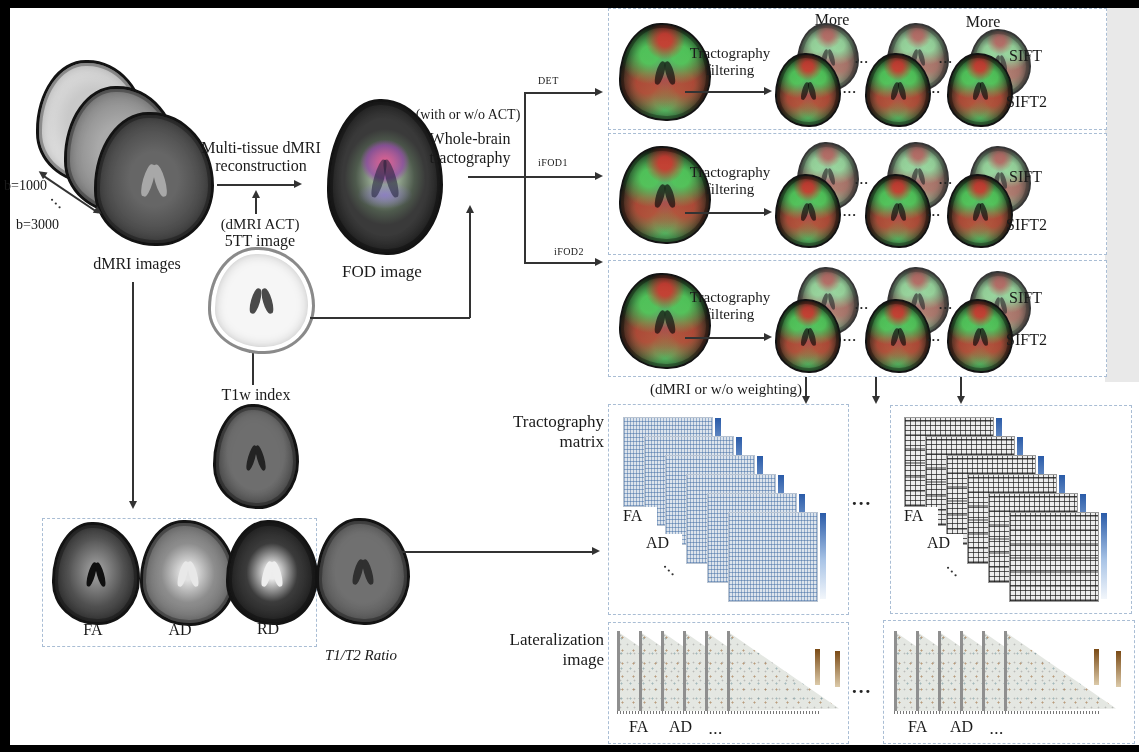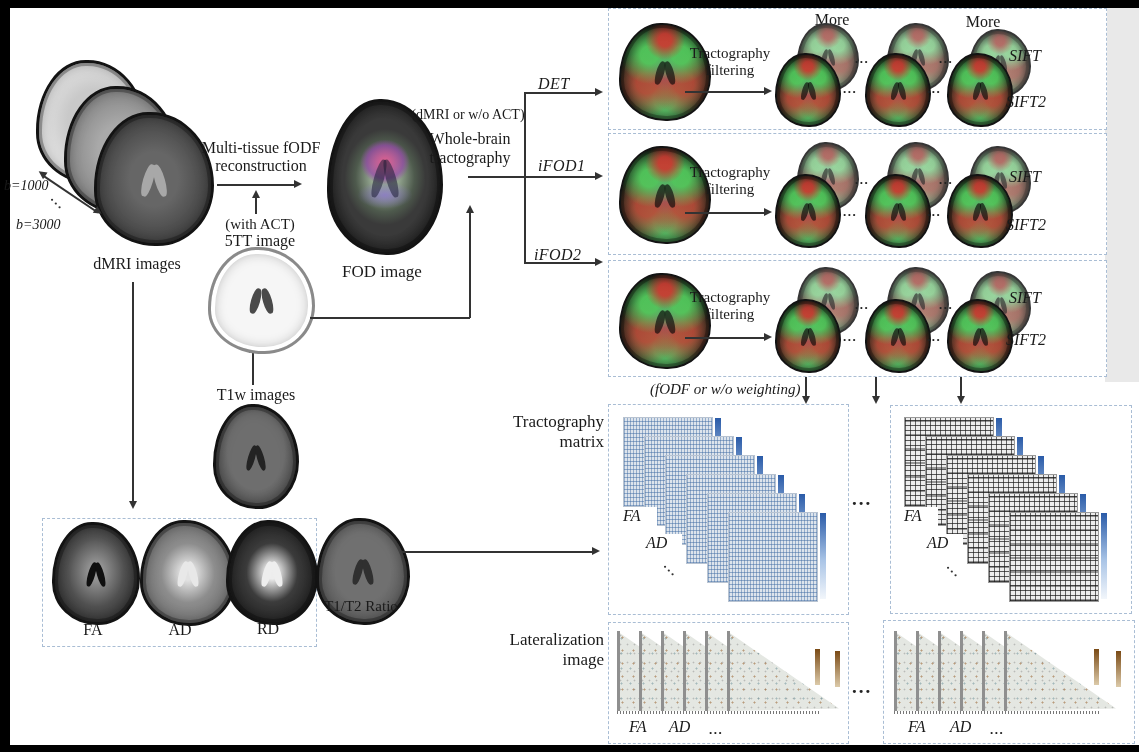--- a/index.html
+++ b/index.html
@@ -2,22 +2,22 @@
 <html><head>
 <meta charset="utf-8">
 <style>
   html,body{margin:0;padding:0;background:#000;}
   .stage{position:relative;width:1139px;height:752px;background:#000;overflow:hidden;
          font-family:"Liberation Serif","DejaVu Serif",serif;color:#1a1a1a;}
   .abs{position:absolute;}
   .white-area{left:10px;top:8px;width:1129px;height:737px;background:#fff;}
   .gray-strip{left:1105px;top:8px;width:34px;height:374px;background:#e9e9e9;}
   .lbl{position:absolute;text-align:center;line-height:1.18;}
-  .lbl.left{text-align:left;font-style:italic;} .lbl.right{text-align:right;}
-  .f10{font-size:16px;letter-spacing:.4px;} .f14{font-size:14px;}
+  .lbl.left{text-align:left;} .lbl.right{text-align:right;}
+  .f10{font-size:10px;letter-spacing:.4px;} .f14{font-size:14px;}
   .f15{font-size:15px;} .f16{font-size:16px;} .f17{font-size:17px;}
   .dashedbox{position:absolute;border:1px dashed #a9bdd4;background:#fff;}
   
   .hl{position:absolute;height:1.6px;background:#333;}
   .vl{position:absolute;width:1.6px;background:#333;}
   .ar{position:absolute;width:0;height:0;border-left:8px solid #333;border-top:4.5px solid transparent;border-bottom:4.5px solid transparent;}
   .al{position:absolute;width:0;height:0;border-right:8px solid #333;border-top:4.5px solid transparent;border-bottom:4.5px solid transparent;}
   .au{position:absolute;width:0;height:0;border-bottom:8px solid #333;border-left:4.5px solid transparent;border-right:4.5px solid transparent;}
   .adn{position:absolute;width:0;height:0;border-top:8px solid #333;border-left:4.5px solid transparent;border-right:4.5px solid transparent;}
   
@@ -104,58 +104,58 @@
   <div class="adn" style="left:128.5px;top:501px;"></div>
 
   <div class="dashedbox" style="left:42px;top:518px;width:273px;height:127px;"></div>
   <div class="brain b-fa" style="left:52px;top:522px;width:82px;height:97px;"></div>
   <div class="brain b-ad" style="left:140px;top:520px;width:90px;height:100px;"></div>
   <div class="brain b-rd" style="left:226px;top:520px;width:86px;height:99px;"></div>
   <div class="brain b-t1t2" style="left:316px;top:518px;width:88px;height:101px;"></div>
   <div class="lbl f16" style="left:68px;top:621px;width:50px;">FA</div>
   <div class="lbl f16" style="left:155px;top:621px;width:50px;">AD</div>
   <div class="lbl f16" style="left:243px;top:620px;width:50px;">RD</div>
-  <div class="lbl f15" style="left:312px;top:598px;width:98px;">T1/T2 Ratio</div>
+  <div class="lbl f15" style="left:312px;top:647px;width:98px;font-style:italic;">T1/T2 Ratio</div>
   <div class="hl" style="left:402px;top:551px;width:192px;"></div>
   <div class="ar" style="left:592px;top:547px;"></div>
 
-  <div class="lbl f16" style="left:210px;top:386px;width:92px;">T1w images</div>
+  <div class="lbl f16" style="left:210px;top:386px;width:92px;">T1w index</div>
   <div class="brain b-t1w" style="left:213px;top:404px;width:80px;height:99px;"></div>
   <div class="vl" style="left:252px;top:352px;height:33px;"></div>
   <div class="au" style="left:248.5px;top:345px;"></div>
-  <div class="lbl f15" style="left:196px;top:216px;width:128px;">(with ACT)</div>
+  <div class="lbl f15" style="left:196px;top:216px;width:128px;">(dMRI ACT)</div>
   <div class="lbl f16" style="left:196px;top:232px;width:128px;">5TT image</div>
   <div class="brain b-5tt" style="left:208px;top:247px;width:101px;height:101px;"></div>
 
-  <div class="lbl f16" style="left:182px;top:139px;width:158px;">Multi-tissue fODF</div>
+  <div class="lbl f16" style="left:182px;top:139px;width:158px;">Multi-tissue dMRI</div>
   <div class="lbl f16" style="left:182px;top:157px;width:158px;">reconstruction</div>
   <div class="hl" style="left:217px;top:184px;width:80px;"></div>
   <div class="ar" style="left:294px;top:180px;"></div>
   <div class="vl" style="left:255px;top:197px;height:17px;"></div>
   <div class="au" style="left:251.5px;top:190px;"></div>
 
   <div class="brain b-fod" style="left:327px;top:99px;width:110px;height:150px;"></div>
   <div class="lbl f17" style="left:330px;top:262px;width:104px;">FOD image</div>
   <div class="hl" style="left:310px;top:317px;width:160px;"></div>
   <div class="vl" style="left:469px;top:212px;height:106px;"></div>
   <div class="au" style="left:465.5px;top:205px;"></div>
 
-  <div class="lbl f14" style="left:403px;top:107px;width:130px;">(dMRI or w/o ACT)</div>
+  <div class="lbl f14" style="left:403px;top:107px;width:130px;">(with or w/o ACT)</div>
   <div class="lbl f16" style="left:414px;top:130px;width:112px;">Whole-brain</div>
   <div class="lbl f16" style="left:414px;top:149px;width:112px;">tractography</div>
   <div class="hl" style="left:468px;top:176px;width:130px;"></div>
   <div class="ar" style="left:595px;top:172px;"></div>
   <div class="vl" style="left:524px;top:92px;height:172px;"></div>
   <div class="hl" style="left:524px;top:92px;width:74px;"></div>
   <div class="ar" style="left:595px;top:88px;"></div>
   <div class="hl" style="left:524px;top:262px;width:74px;"></div>
   <div class="ar" style="left:595px;top:258px;"></div>
   <div class="lbl left f10" style="left:538px;top:75px;width:50px;">DET</div>
   <div class="lbl left f10" style="left:538px;top:157px;width:50px;">iFOD1</div>
-  <div class="lbl left f10" style="left:534px;top:246px;width:50px;">iFOD2</div>
+  <div class="lbl left f10" style="left:554px;top:246px;width:50px;">iFOD2</div>
 
   <div class="dashedbox" style="left:608px;top:8px;width:497px;height:120px;">
     <div class="brain b-tract" style="left:10px;top:14px;width:88px;height:94px;"></div>
     <div class="lbl f15" style="left:66px;top:36px;width:110px;">Tractography</div>
     <div class="lbl f15" style="left:66px;top:53px;width:110px;">filtering</div>
     <div class="hl" style="left:76px;top:82px;width:82px;"></div>
     <div class="ar" style="left:155px;top:78px;"></div>
     <div class="lbl f16" style="left:192px;top:2px;width:62px;">More</div>
     <div class="lbl f16" style="left:348px;top:4px;width:52px;">More</div>
     <div class="brain b-tract faded" style="left:188px;top:14px;width:58px;height:64px;"></div>
@@ -205,21 +205,21 @@
     <div class="brain b-tract faded" style="left:278px;top:6px;width:58px;height:64px;"></div>
     <div class="brain b-tract" style="left:256px;top:38px;width:62px;height:70px;"></div>
     <div class="pairdots" style="left:330px;top:36px;">...</div>
     <div class="pairdots" style="left:318px;top:68px;">...</div>
     <div class="brain b-tract faded" style="left:360px;top:10px;width:58px;height:64px;"></div>
     <div class="brain b-tract" style="left:338px;top:38px;width:62px;height:70px;"></div>
     <div class="lbl left f16" style="left:400px;top:28px;width:60px;">SIFT</div>
     <div class="lbl left f16" style="left:397px;top:70px;width:66px;">SIFT2</div>
   </div>
 
-  <div class="lbl left f15" style="left:650px;top:381px;width:180px;">(fODF or w/o weighting)</div>
+  <div class="lbl left f15" style="left:650px;top:381px;width:180px;">(dMRI or w/o weighting)</div>
   <div class="vl" style="left:805px;top:377px;height:20px;"></div>
   <div class="adn" style="left:801.5px;top:396px;"></div>
   <div class="vl" style="left:875px;top:377px;height:20px;"></div>
   <div class="adn" style="left:871.5px;top:396px;"></div>
   <div class="vl" style="left:960px;top:377px;height:20px;"></div>
   <div class="adn" style="left:956.5px;top:396px;"></div>
 
   <div class="lbl right f17" style="left:440px;top:412px;width:164px;">Tractography</div>
   <div class="lbl right f17" style="left:440px;top:432px;width:164px;">matrix</div>
 

